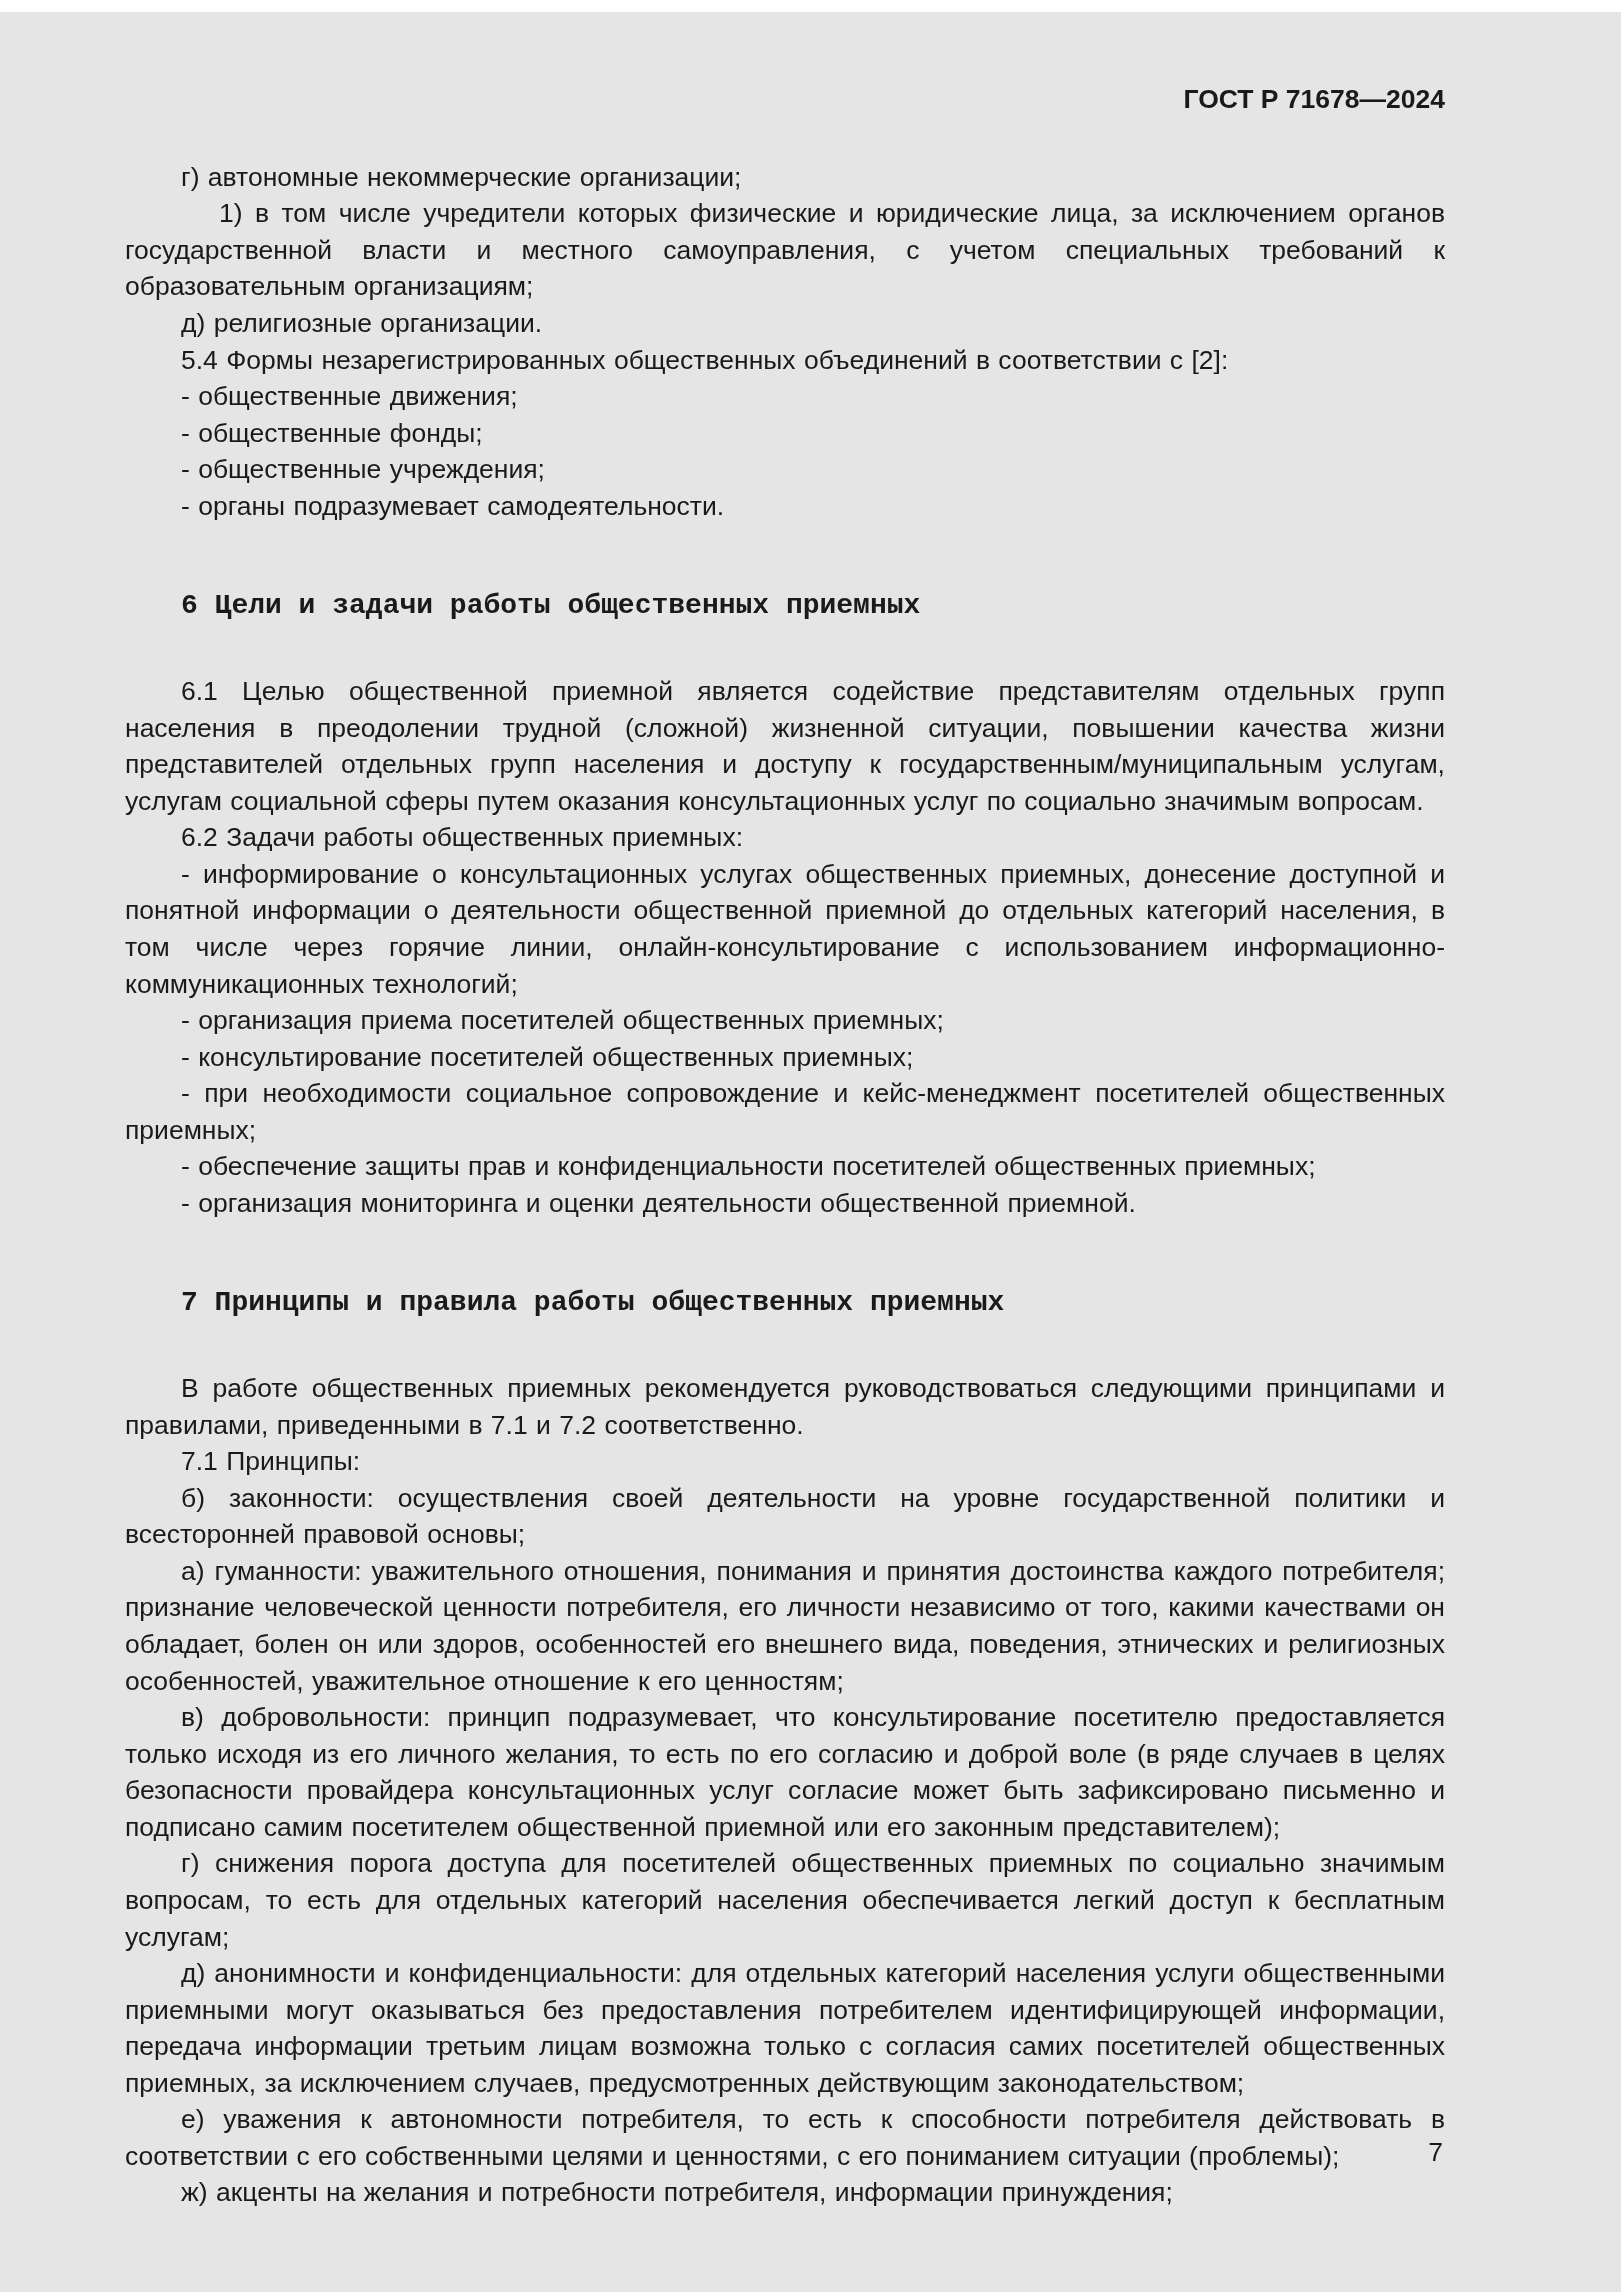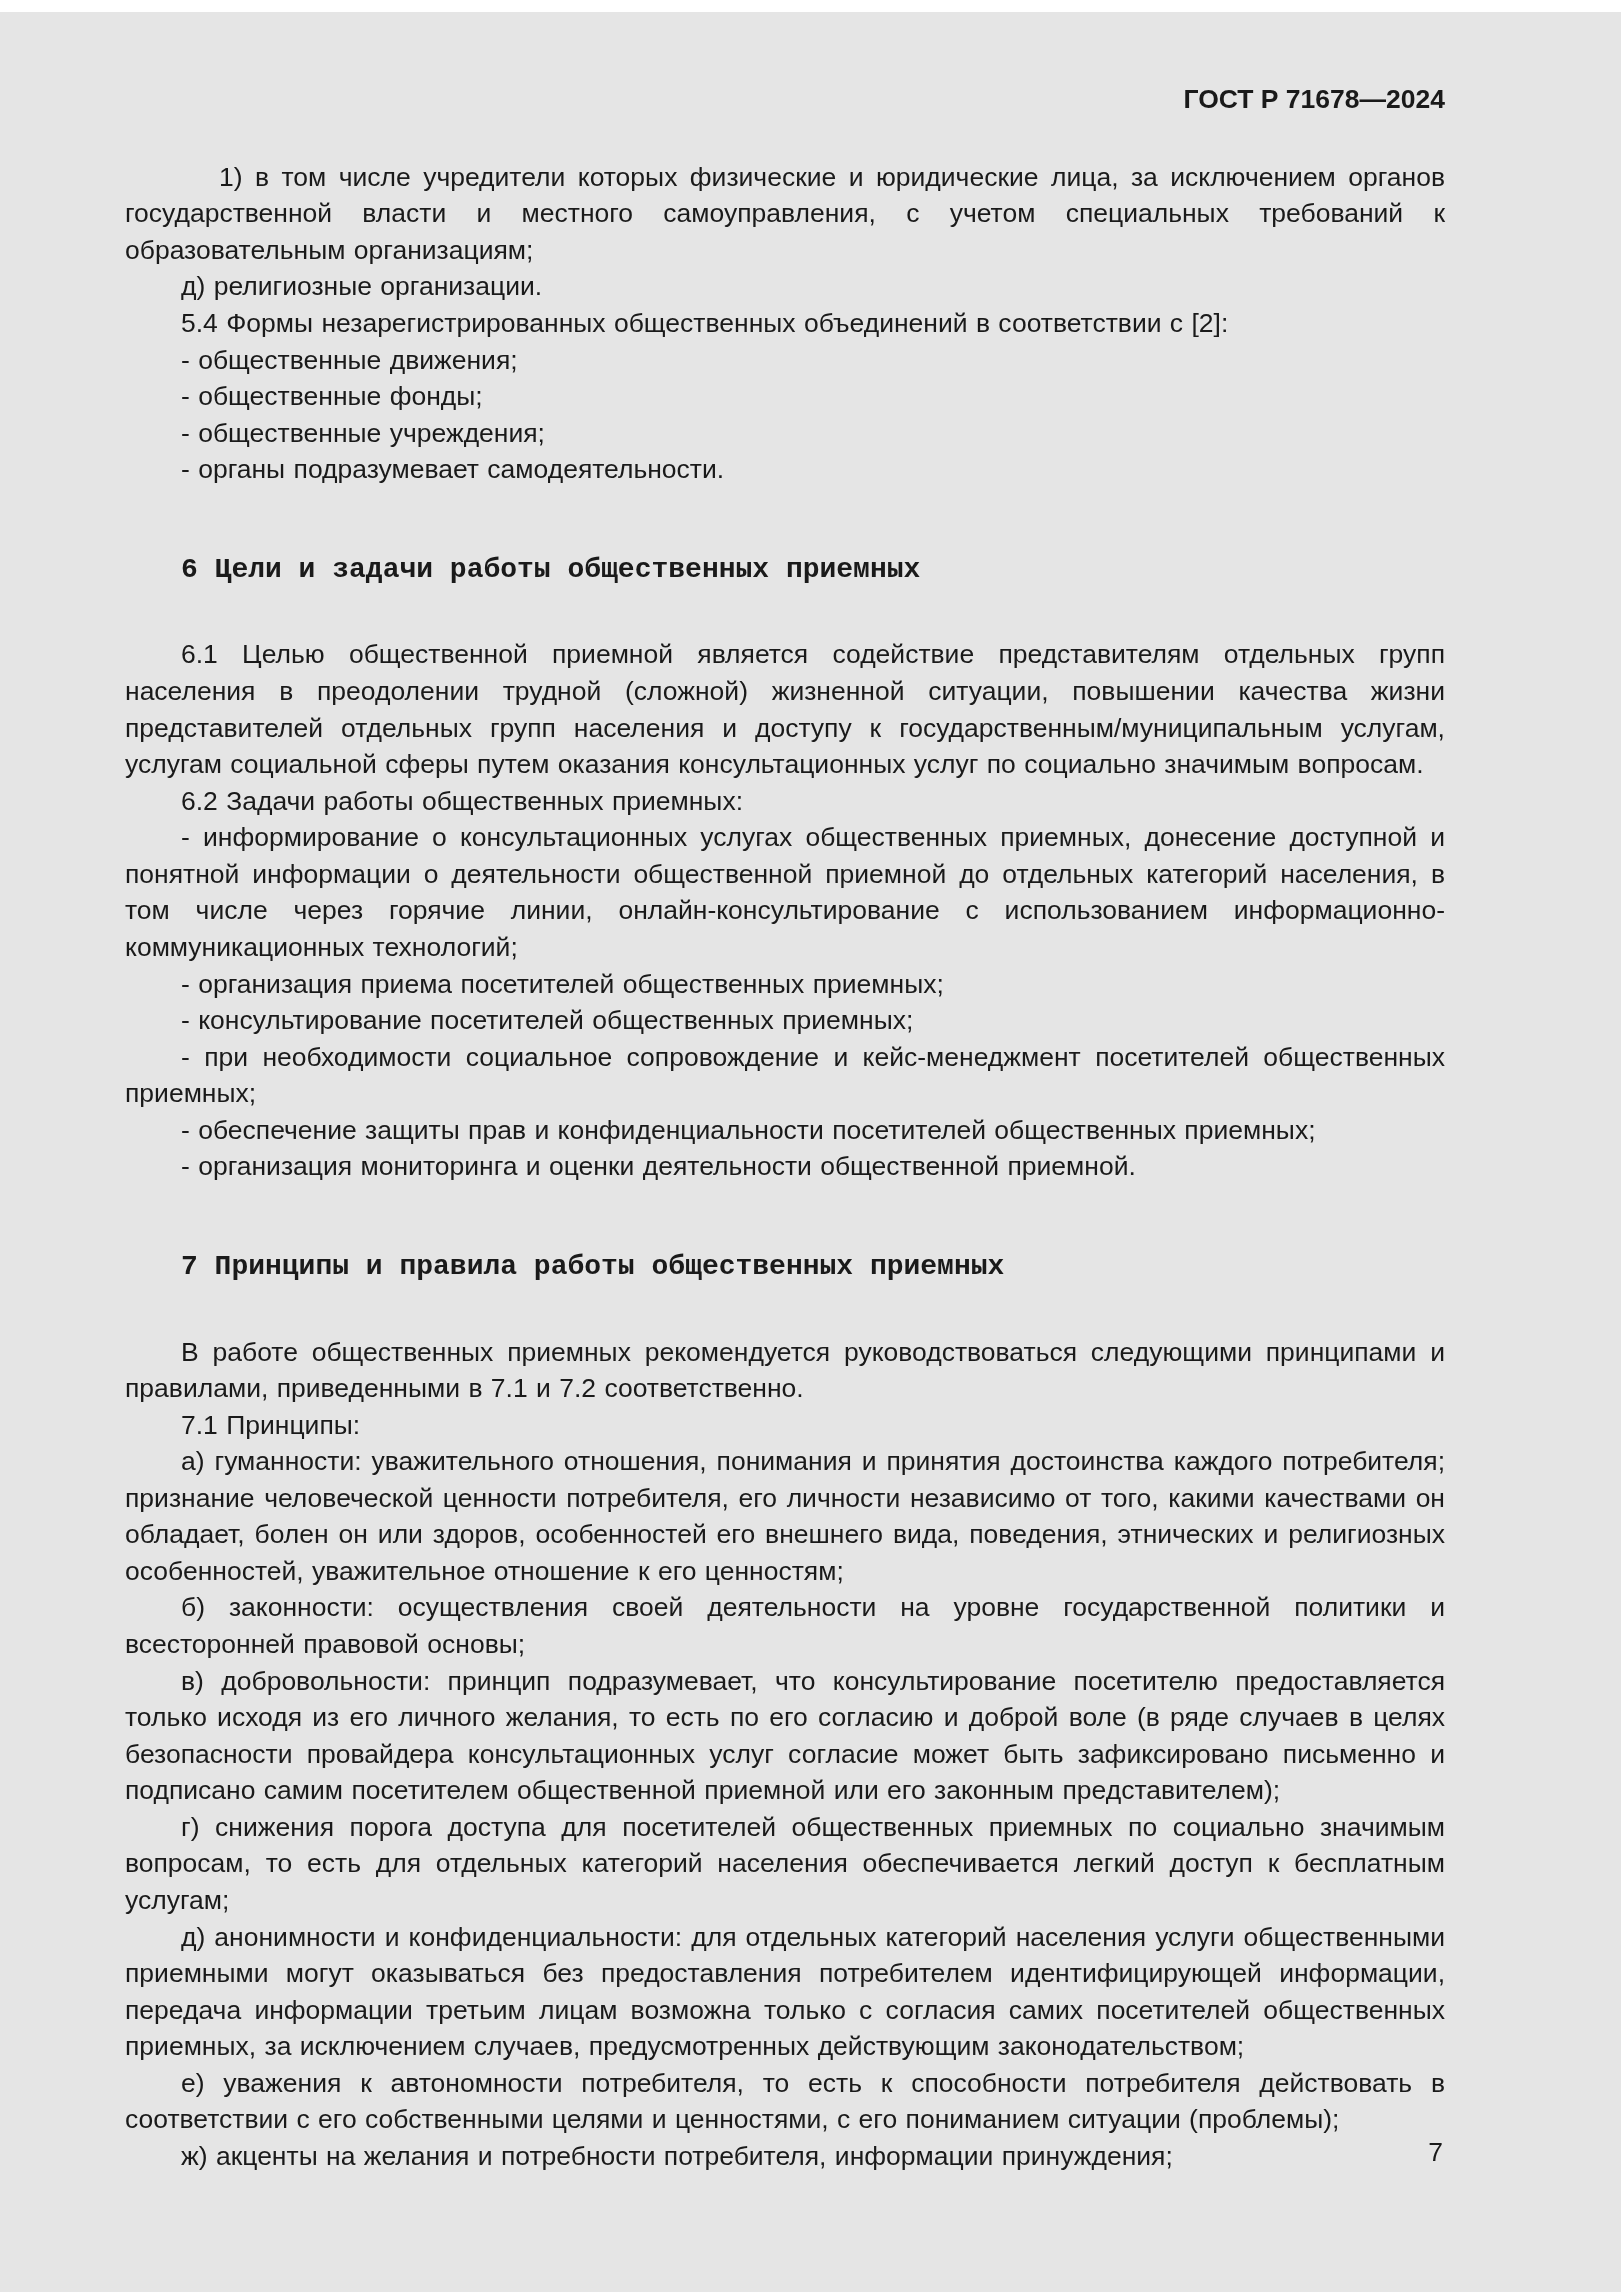--- a/index.html
+++ b/index.html
@@ -55,41 +55,42 @@
   }
 </style>
 </head>
 <body>
 
 <div class="page">
   <div class="doc-header">
     <span>ГОСТ Р 71678—2024</span>
   </div>
   <div class="doc-body" id="doc-body">
+      <p class="para">г) автономные некоммерческие организации;</p>
       <p class="para indent2">1) в том числе учредители которых физические и юридические лица, за исключением органов государственной власти и местного самоуправления, с учетом специальных требований к образовательным организациям;</p>
       <p class="para">д) религиозные организации.</p>
       <p class="para">5.4 Формы незарегистрированных общественных объединений в соответствии с [2]:</p>
       <p class="para">- общественные движения;</p>
       <p class="para">- общественные фонды;</p>
       <p class="para">- общественные учреждения;</p>
       <p class="para">- органы подразумевает самодеятельности.</p>
       <h2 class="heading">6 Цели и задачи работы общественных приемных</h2>
       <p class="para">6.1 Целью общественной приемной является содействие представителям отдельных групп населения в преодолении трудной (сложной) жизненной ситуации, повышении качества жизни представителей отдельных групп населения и доступу к государственным/муниципальным услугам, услугам социальной сферы путем оказания консультационных услуг по социально значимым вопросам.</p>
       <p class="para">6.2 Задачи работы общественных приемных:</p>
       <p class="para">- информирование о консультационных услугах общественных приемных, донесение доступной и понятной информации о деятельности общественной приемной до отдельных категорий населения, в том числе через горячие линии, онлайн-консультирование с использованием информационно-коммуникационных технологий;</p>
       <p class="para">- организация приема посетителей общественных приемных;</p>
       <p class="para">- консультирование посетителей общественных приемных;</p>
       <p class="para">- при необходимости социальное сопровождение и кейс-менеджмент посетителей общественных приемных;</p>
       <p class="para">- обеспечение защиты прав и конфиденциальности посетителей общественных приемных;</p>
       <p class="para">- организация мониторинга и оценки деятельности общественной приемной.</p>
       <h2 class="heading">7 Принципы и правила работы общественных приемных</h2>
       <p class="para">В работе общественных приемных рекомендуется руководствоваться следующими принципами и правилами, приведенными в 7.1 и 7.2 соответственно.</p>
       <p class="para">7.1 Принципы:</p>
+      <p class="para">б) законности: осуществления своей деятельности на уровне государственной политики и всесторонней правовой основы;</p>
       <p class="para">а) гуманности: уважительного отношения, понимания и принятия достоинства каждого потребителя; признание человеческой ценности потребителя, его личности независимо от того, какими качествами он обладает, болен он или здоров, особенностей его внешнего вида, поведения, этнических и религиозных особенностей, уважительное отношение к его ценностям;</p>
-      <p class="para">б) законности: осуществления своей деятельности на уровне государственной политики и всесторонней правовой основы;</p>
       <p class="para">в) добровольности: принцип подразумевает, что консультирование посетителю предоставляется только исходя из его личного желания, то есть по его согласию и доброй воле (в ряде случаев в целях безопасности провайдера консультационных услуг согласие может быть зафиксировано письменно и подписано самим посетителем общественной приемной или его законным представителем);</p>
       <p class="para">г) снижения порога доступа для посетителей общественных приемных по социально значимым вопросам, то есть для отдельных категорий населения обеспечивается легкий доступ к бесплатным услугам;</p>
       <p class="para">д) анонимности и конфиденциальности: для отдельных категорий населения услуги общественными приемными могут оказываться без предоставления потребителем идентифицирующей информации, передача информации третьим лицам возможна только с согласия самих посетителей общественных приемных, за исключением случаев, предусмотренных действующим законодательством;</p>
       <p class="para">е) уважения к автономности потребителя, то есть к способности потребителя действовать в соответствии с его собственными целями и ценностями, с его пониманием ситуации (проблемы);</p>
       <p class="para">ж) акценты на желания и потребности потребителя, информации принуждения;</p>
     </div>
   <div class="page-footer">
     <span>7</span>
   </div>
 </div>

